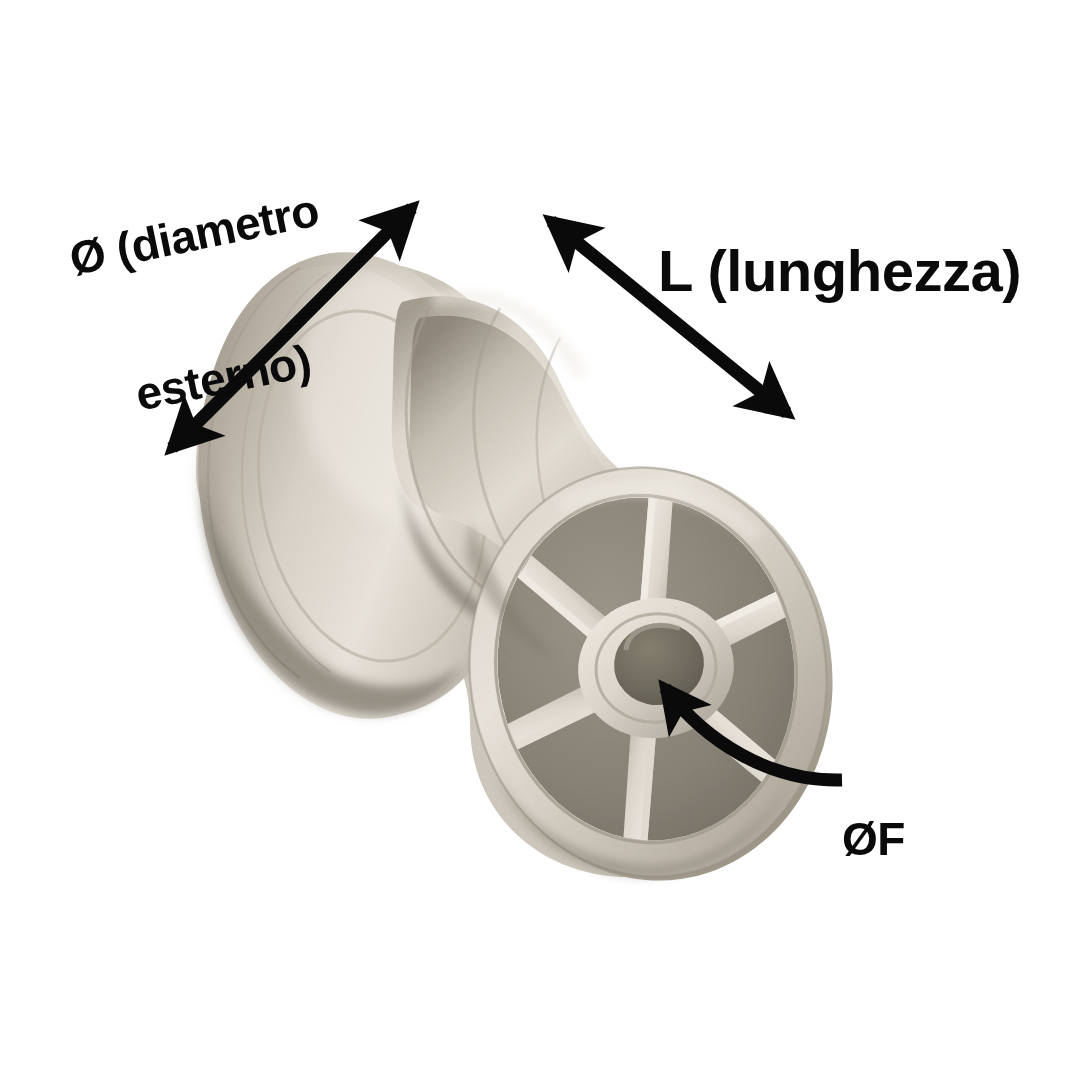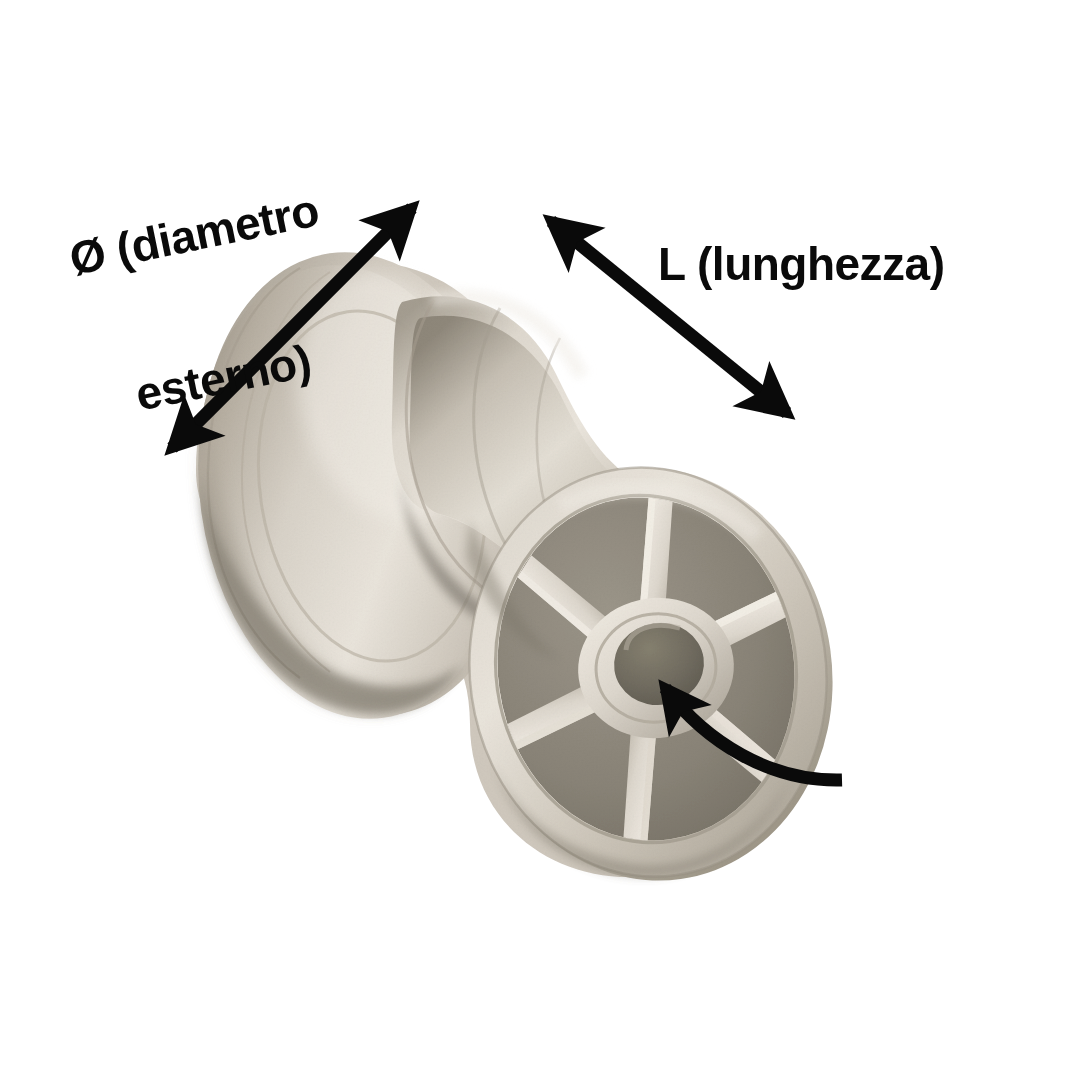--- a/index.html
+++ b/index.html
@@ -39,21 +39,21 @@
     left: 46px;
     top: 140px;
     font-size: 46px;
     text-align: center;
     transform: rotate(-11.5deg);
     transform-origin: left top;
   }
   #label-length {
     left: 658px;
     top: 240px;
-    font-size: 46px;
+    font-size: 58px;
   }
   #label-bore {
     left: 842px;
     top: 716px;
     font-size: 46px;
     line-height: 1.08;
   }
 </style>
 </head>
 <body>
@@ -312,16 +312,17 @@
   </svg>
 
   <div class="label" id="label-diameter">
     <div>Ø (diametro</div>
     <div>esterno)</div>
   </div>
 
   <div class="label" id="label-length">L (lunghezza)</div>
 
   <div class="label" id="label-bore">
+    <div>ØF</div>
     
   </div>
 
 </div>
 
 </body></html>

